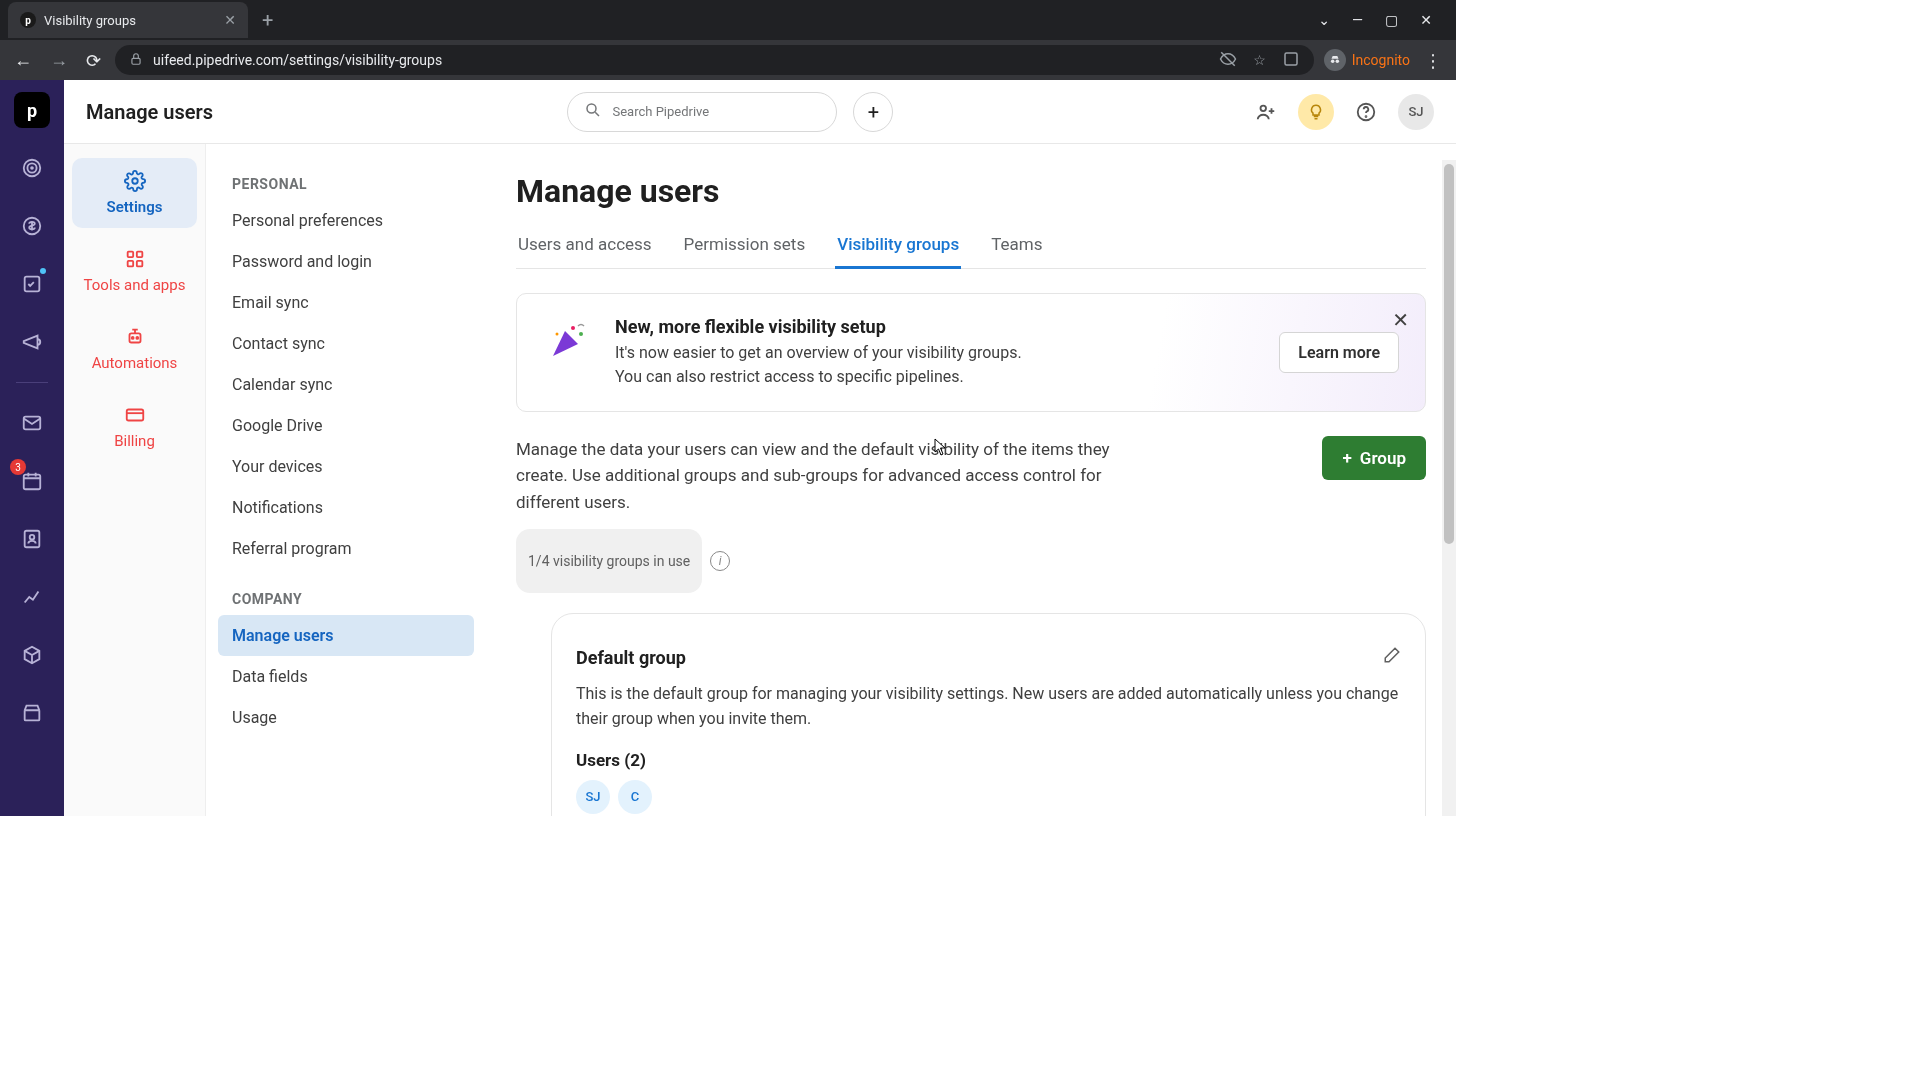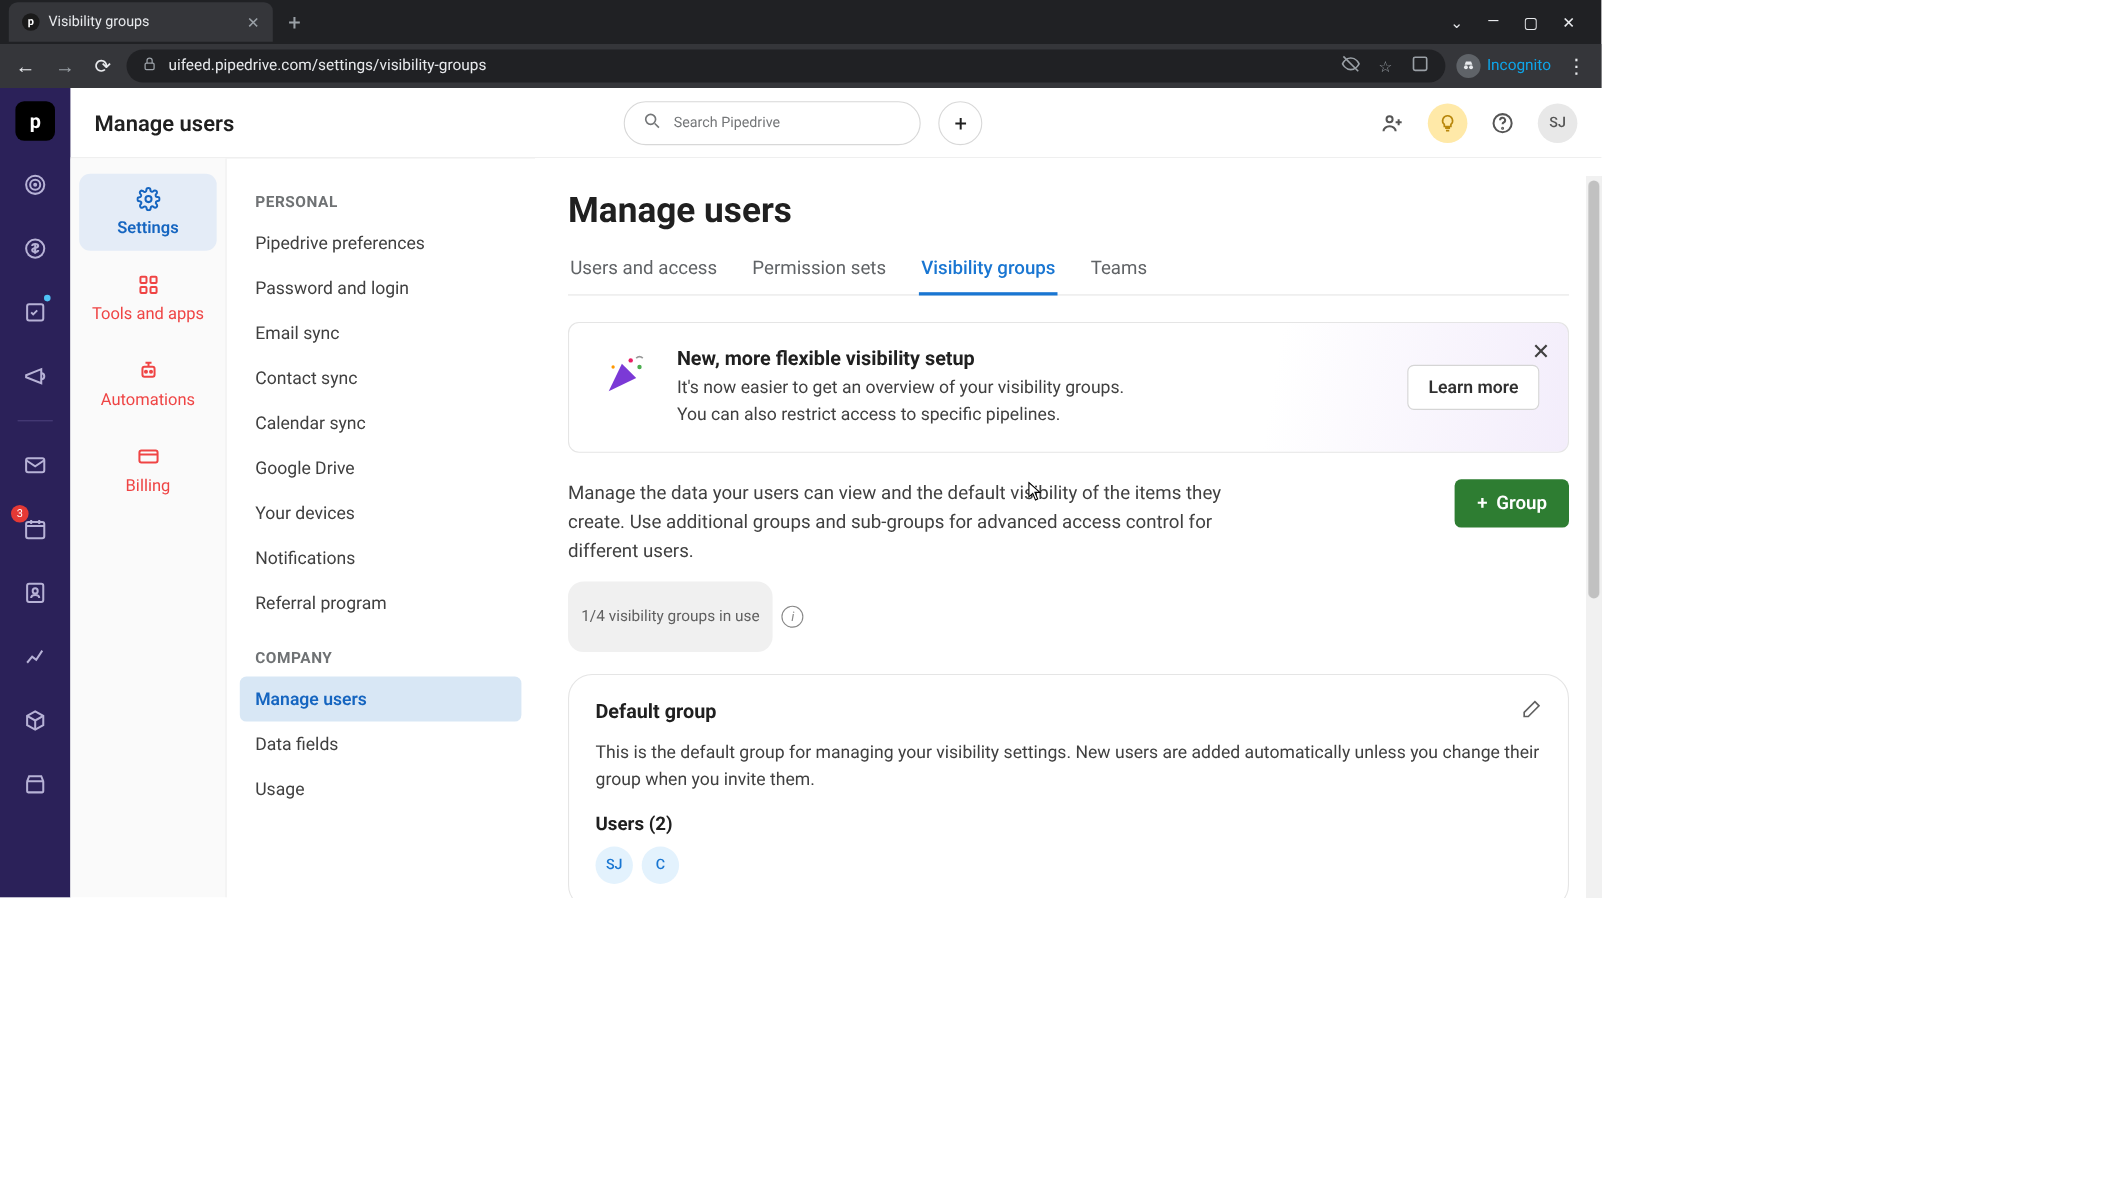--- a/index.html
+++ b/index.html
@@ -14,21 +14,21 @@
 .tab-close { color:#9aa0a6; font-size:14px; cursor:pointer; }
 .new-tab { color:#9aa0a6; font-size:20px; padding:4px 8px; cursor:pointer; }
 .window-controls { margin-left:auto; display:flex; gap:22px; padding-right:16px; color:#e8eaed; }
 .win-ctrl { cursor:pointer; font-size:14px; }
 
 .addr-row { display:flex; align-items:center; height:40px; padding:0 10px; gap:10px; background:#35363a; }
 .nav-btn { color:#9aa0a6; font-size:18px; cursor:pointer; padding:4px; display:flex; align-items:center; }
 .nav-btn.enabled { color:#e8eaed; }
 .addr-bar { flex:1; background:#202124; border-radius:20px; height:30px; display:flex; align-items:center; padding:0 14px; gap:10px; color:#e8eaed; font-size:14px; }
 .addr-icons { display:flex; gap:16px; align-items:center; margin-left:auto; color:#9aa0a6; }
-.incognito { display:flex; align-items:center; gap:6px; color:#0ea5e9; font-size:14px; }
+.incognito { display:flex; align-items:center; gap:6px; color:#f97316; font-size:14px; }
 .incognito-icon { width:22px; height:22px; background:#5f6368; border-radius:50%; display:flex; align-items:center; justify-content:center; }
 
 
 .app { display:flex; height: calc(816px - 80px); }
 .left-rail { width:64px; background:#2b2159; display:flex; flex-direction:column; align-items:center; padding-top:12px; gap:22px; position:relative; }
 .rail-logo { width:36px; height:36px; background:#000; border-radius:8px; display:flex; align-items:center; justify-content:center; color:#fff; font-weight:bold; font-size:18px; }
 .rail-item { width:36px; height:36px; color:#b7b2d6; display:flex; align-items:center; justify-content:center; cursor:pointer; position:relative; }
 .rail-item svg { width:22px; height:22px; }
 .rail-dot::after { content:''; position:absolute; top:2px; right:4px; width:6px; height:6px; background:#4fc3f7; border-radius:50%; }
 .rail-badge { position:absolute; top:-4px; left:-4px; background:#e53935; color:#fff; font-size:10px; width:16px; height:16px; border-radius:50%; display:flex; align-items:center; justify-content:center; }
@@ -71,21 +71,21 @@
 .learn-btn { border:1px solid #d5d5d5; background:#fff; padding:10px 18px; border-radius:6px; font-size:16px; font-weight:600; color:#303030; cursor:pointer; align-self:center; }
 
 .row-actions { display:flex; justify-content:space-between; gap:30px; align-items:flex-start; margin-bottom:14px; }
 .desc-text { font-size:17px; color:#404040; line-height:1.55; max-width:620px; }
 .group-btn { background:#2e7d32; color:#fff; border:none; padding:12px 20px; border-radius:6px; font-size:17px; font-weight:600; display:flex; align-items:center; gap:8px; cursor:pointer; }
 
 .badge-row { display:flex; align-items:center; gap:8px; margin-bottom:20px; }
 .usage-badge { background:#f0f0f0; color:#606060; font-size:14px; padding:24px 12px; border-radius:14px; }
 .info-circle { width:20px; height:20px; border:1.5px solid #888; border-radius:50%; display:flex; align-items:center; justify-content:center; font-size:12px; color:#888; font-style:italic; cursor:pointer; }
 
-.group-card { border:1px solid #e5e5e5; border-radius:22px; padding:22px 24px; }
+.group-card { border:1px solid #e5e5e5; border-radius:22px; padding:32px 24px;margin-left:35px; }
 .group-header { display:flex; justify-content:space-between; align-items:center; margin-bottom:14px; }
 .group-title { font-size:18px; font-weight:700; color:#202020; }
 .edit-icon { color:#606060; cursor:pointer; }
 .group-desc { font-size:16px; color:#404040; line-height:1.55; margin-bottom:18px; }
 .users-label { font-size:17px; font-weight:700; color:#202020; margin-bottom:10px; }
 .user-avatars { display:flex; gap:8px; }
 .user-avatar { width:34px; height:34px; background:#e3f2fd; color:#1976d2; border-radius:50%; display:flex; align-items:center; justify-content:center; font-size:13px; font-weight:500; }
 
 .scrollbar-track { position:absolute; right:0; top:80px; bottom:0; width:14px; background:#f1f1f1; }
 .scrollbar-thumb { position:absolute; right:2px; top:4px; width:10px; height:380px; background:#c1c1c1; border-radius:5px; }
@@ -294,21 +294,21 @@
           <svg viewBox="0 0 24 24" fill="none" stroke="currentColor" stroke-width="2">
               <rect x="3" y="6" width="18" height="12" rx="2"></rect>
               <path d="M3 10h18"></path>
             </svg>
           <span>Billing</span>
         </div>
       </div>
 
       <div class="col2">
         <div class="section-label">PERSONAL</div>
-        <div class="menu-item">Pipedrive preferences</div>
+        <div class="menu-item">Personal preferences</div>
         <div class="menu-item">Password and login</div>
         <div class="menu-item">Email sync</div>
         <div class="menu-item">Contact sync</div>
         <div class="menu-item">Calendar sync</div>
         <div class="menu-item">Google Drive</div>
         <div class="menu-item">Your devices</div>
         <div class="menu-item">Notifications</div>
         <div class="menu-item">Referral program</div>
         <div style="height:14px"></div>
         <div class="section-label">COMPANY</div>

